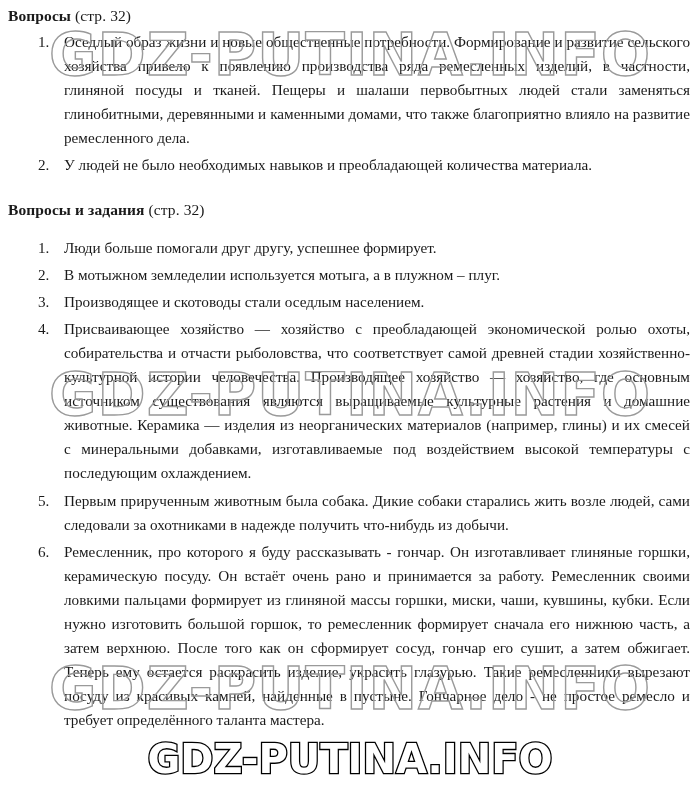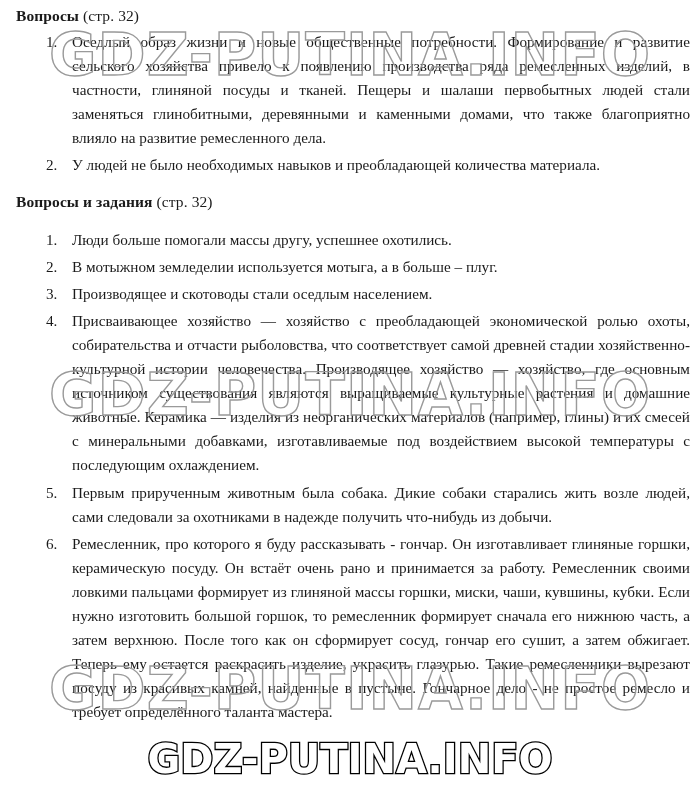--- a/index.html
+++ b/index.html
@@ -15,39 +15,39 @@
     overflow: hidden;
     font-family: "Liberation Serif", "DejaVu Serif", serif;
     color: #1a1a1a;
   }
 
   .page {
     position: relative;
     width: 700px;
     height: 785px;
     box-sizing: border-box;
-    padding: 6px 10px 0 16px;
+    padding: 6px 10px 0 8px;
     z-index: 2;
   }
 
   
   .section-head {
     font-size: 15.5px;
     line-height: 20px;
     margin: 0 0 4px 0;
     letter-spacing: 0.1px;
   }
   .section-head .ttl {
     font-weight: bold;
   }
   .section-head .pg {
     font-weight: normal;
   }
   .section-head.second {
-    margin-top: 14px;
+    margin-top: 22px;
     margin-bottom: 16px;
   }
 
   
   ol.qlist {
     list-style: none;
     margin: 0;
     padding: 0;
   }
   ol.qlist > li {
@@ -143,25 +143,25 @@
   </ol>
 
   <p class="section-head second">
     <span class="ttl">Вопросы и задания</span>
     <span class="pg">(стр. 32)</span>
   </p>
 
   <ol class="qlist block-two">
     <li>
       <span class="num">1.</span>
-      <span class="txt">Люди больше помогали массы другу, успешнее охотились.</span>
+      <span class="txt">Люди больше помогали друг другу, успешнее формирует.</span>
     </li>
     <li>
       <span class="num">2.</span>
-      <span class="txt">В мотыжном земледелии используется мотыга, а в больше – плуг.</span>
+      <span class="txt">В мотыжном земледелии используется мотыга, а в плужном – плуг.</span>
     </li>
     <li>
       <span class="num">3.</span>
       <span class="txt">Производящее и скотоводы стали оседлым населением.</span>
     </li>
     <li>
       <span class="num">4.</span>
       <span class="txt">Присваивающее хозяйство — хозяйство с преобладающей экономической ролью охоты, собирательства и отчасти рыболовства, что соответствует самой древней стадии хозяйственно-культурной истории человечества. Производящее хозяйство — хозяйство, где основным источником существования являются выращиваемые культурные растения и домашние животные. Керамика — изделия из неорганических материалов (например, глины) и их смесей с минеральными добавками, изготавливаемые под воздействием высокой температуры с последующим охлаждением.</span>
     </li>
     <li>

